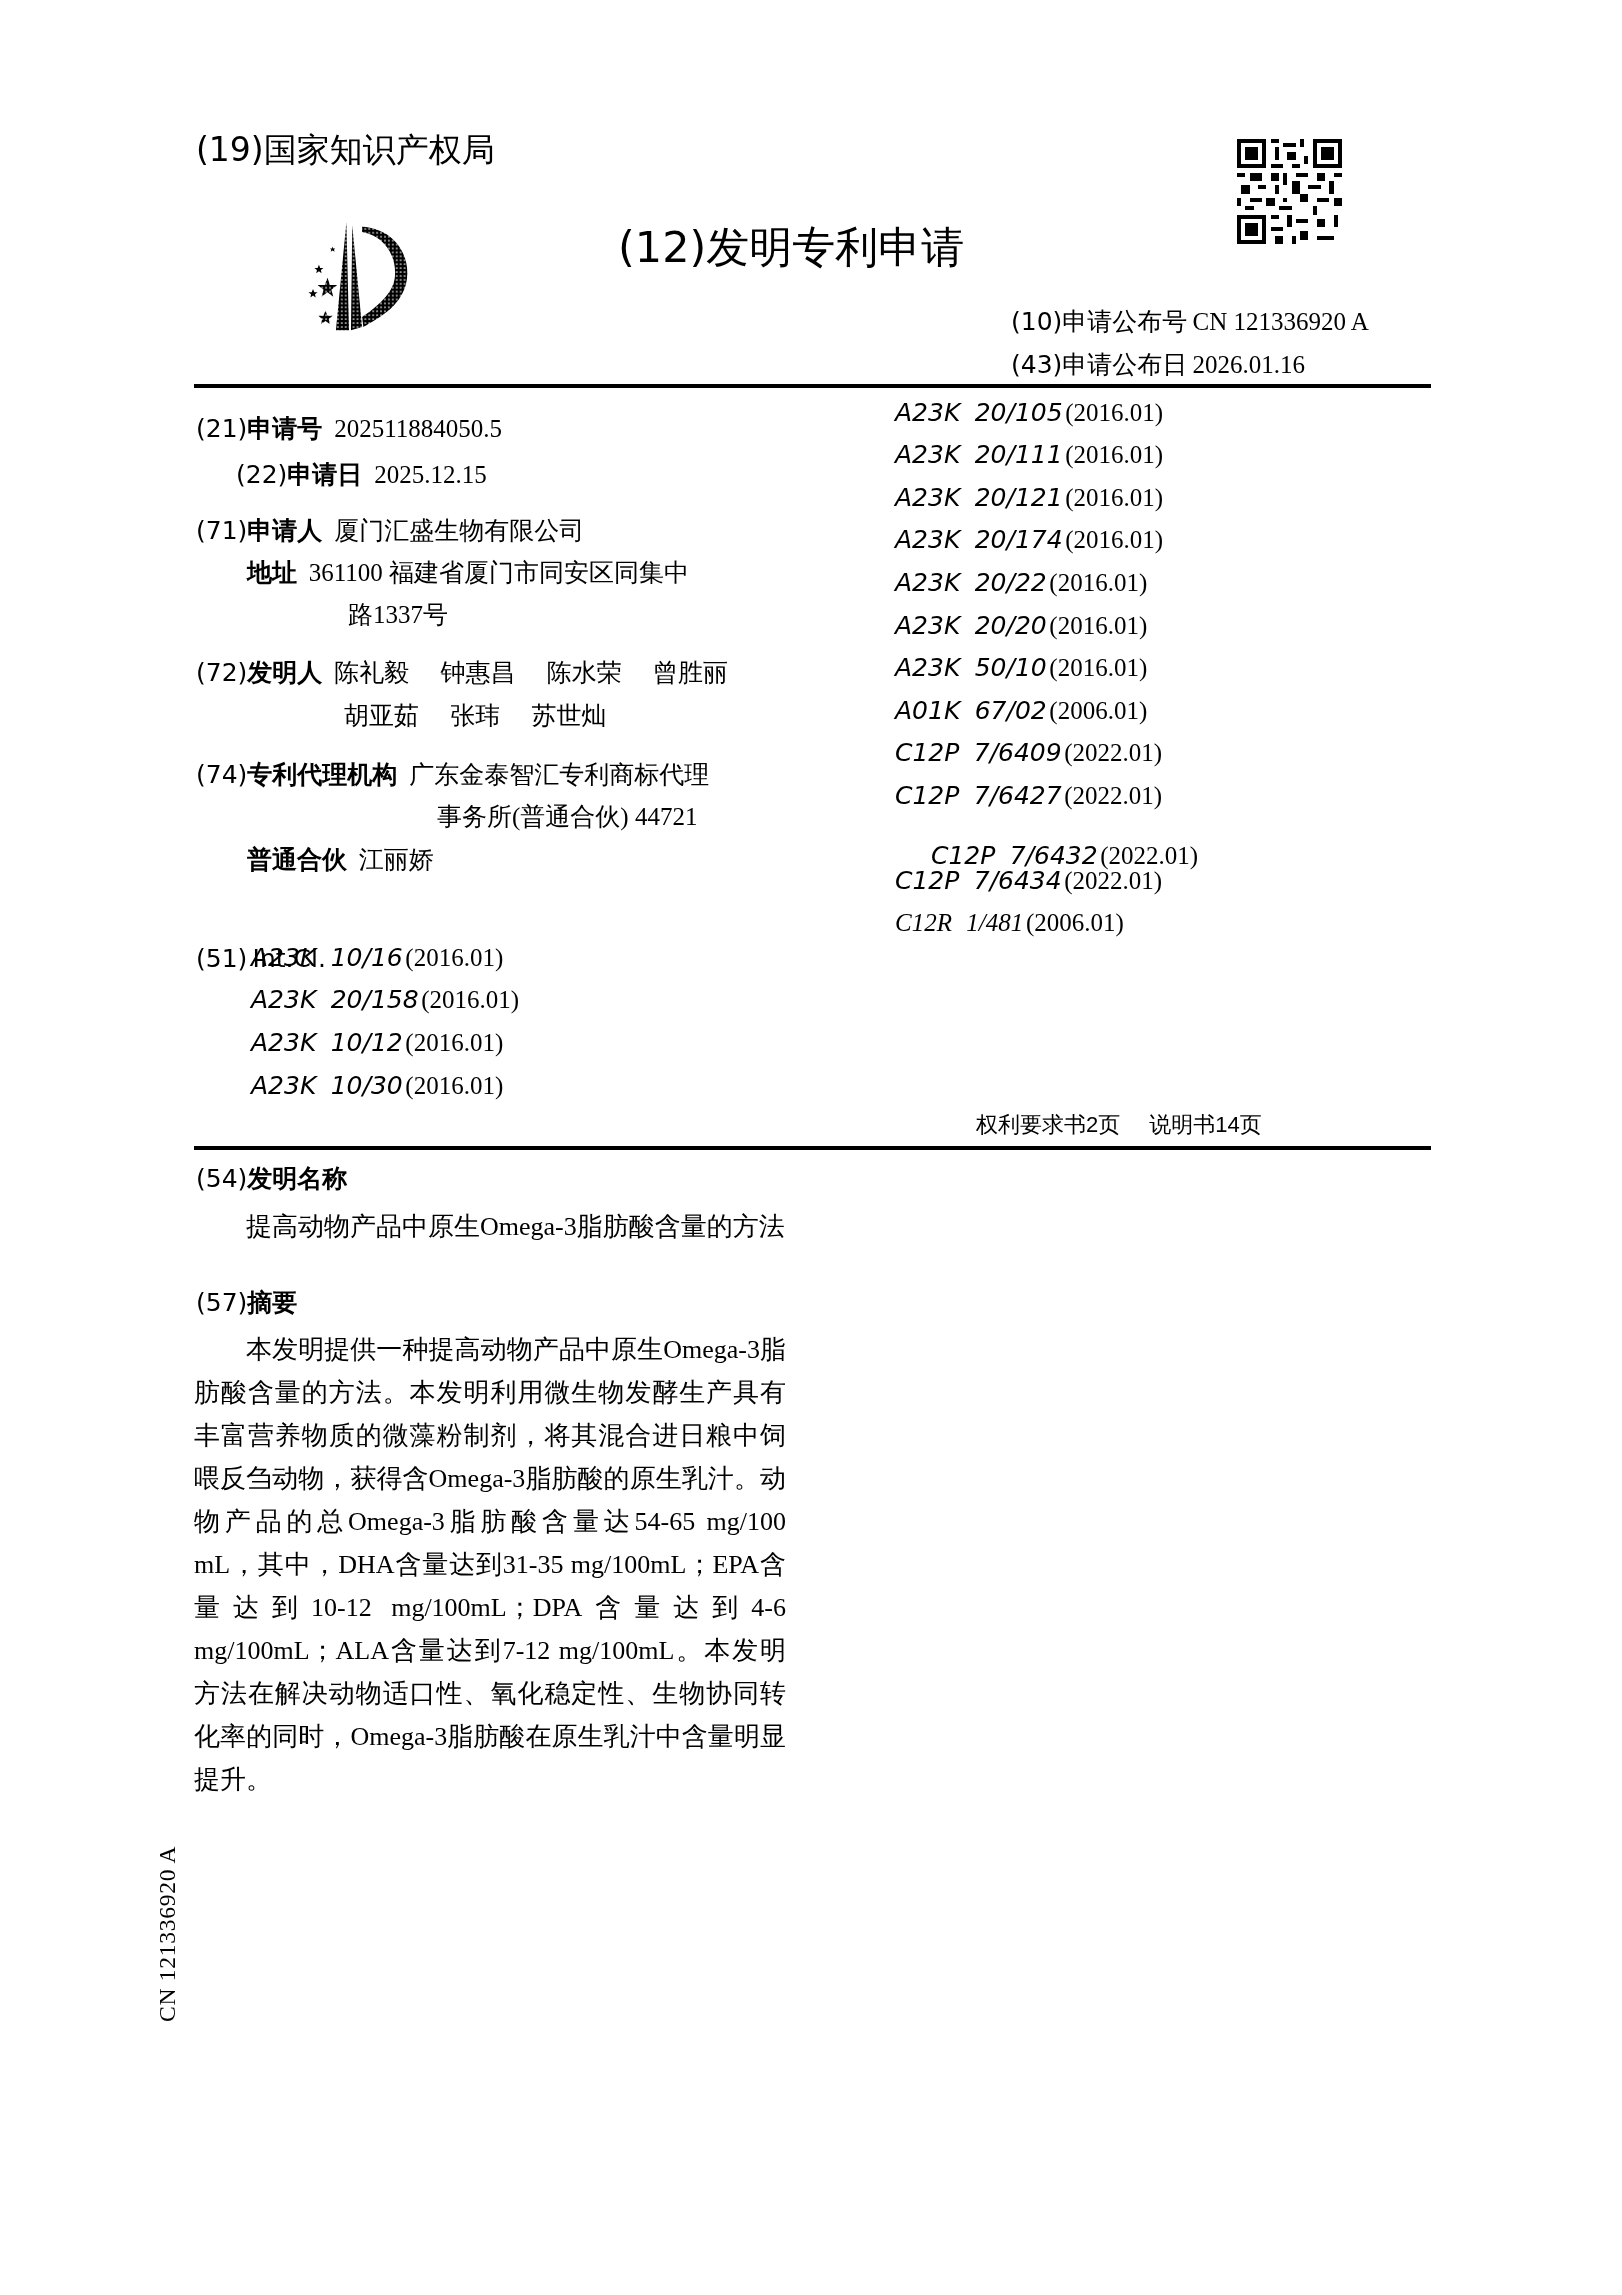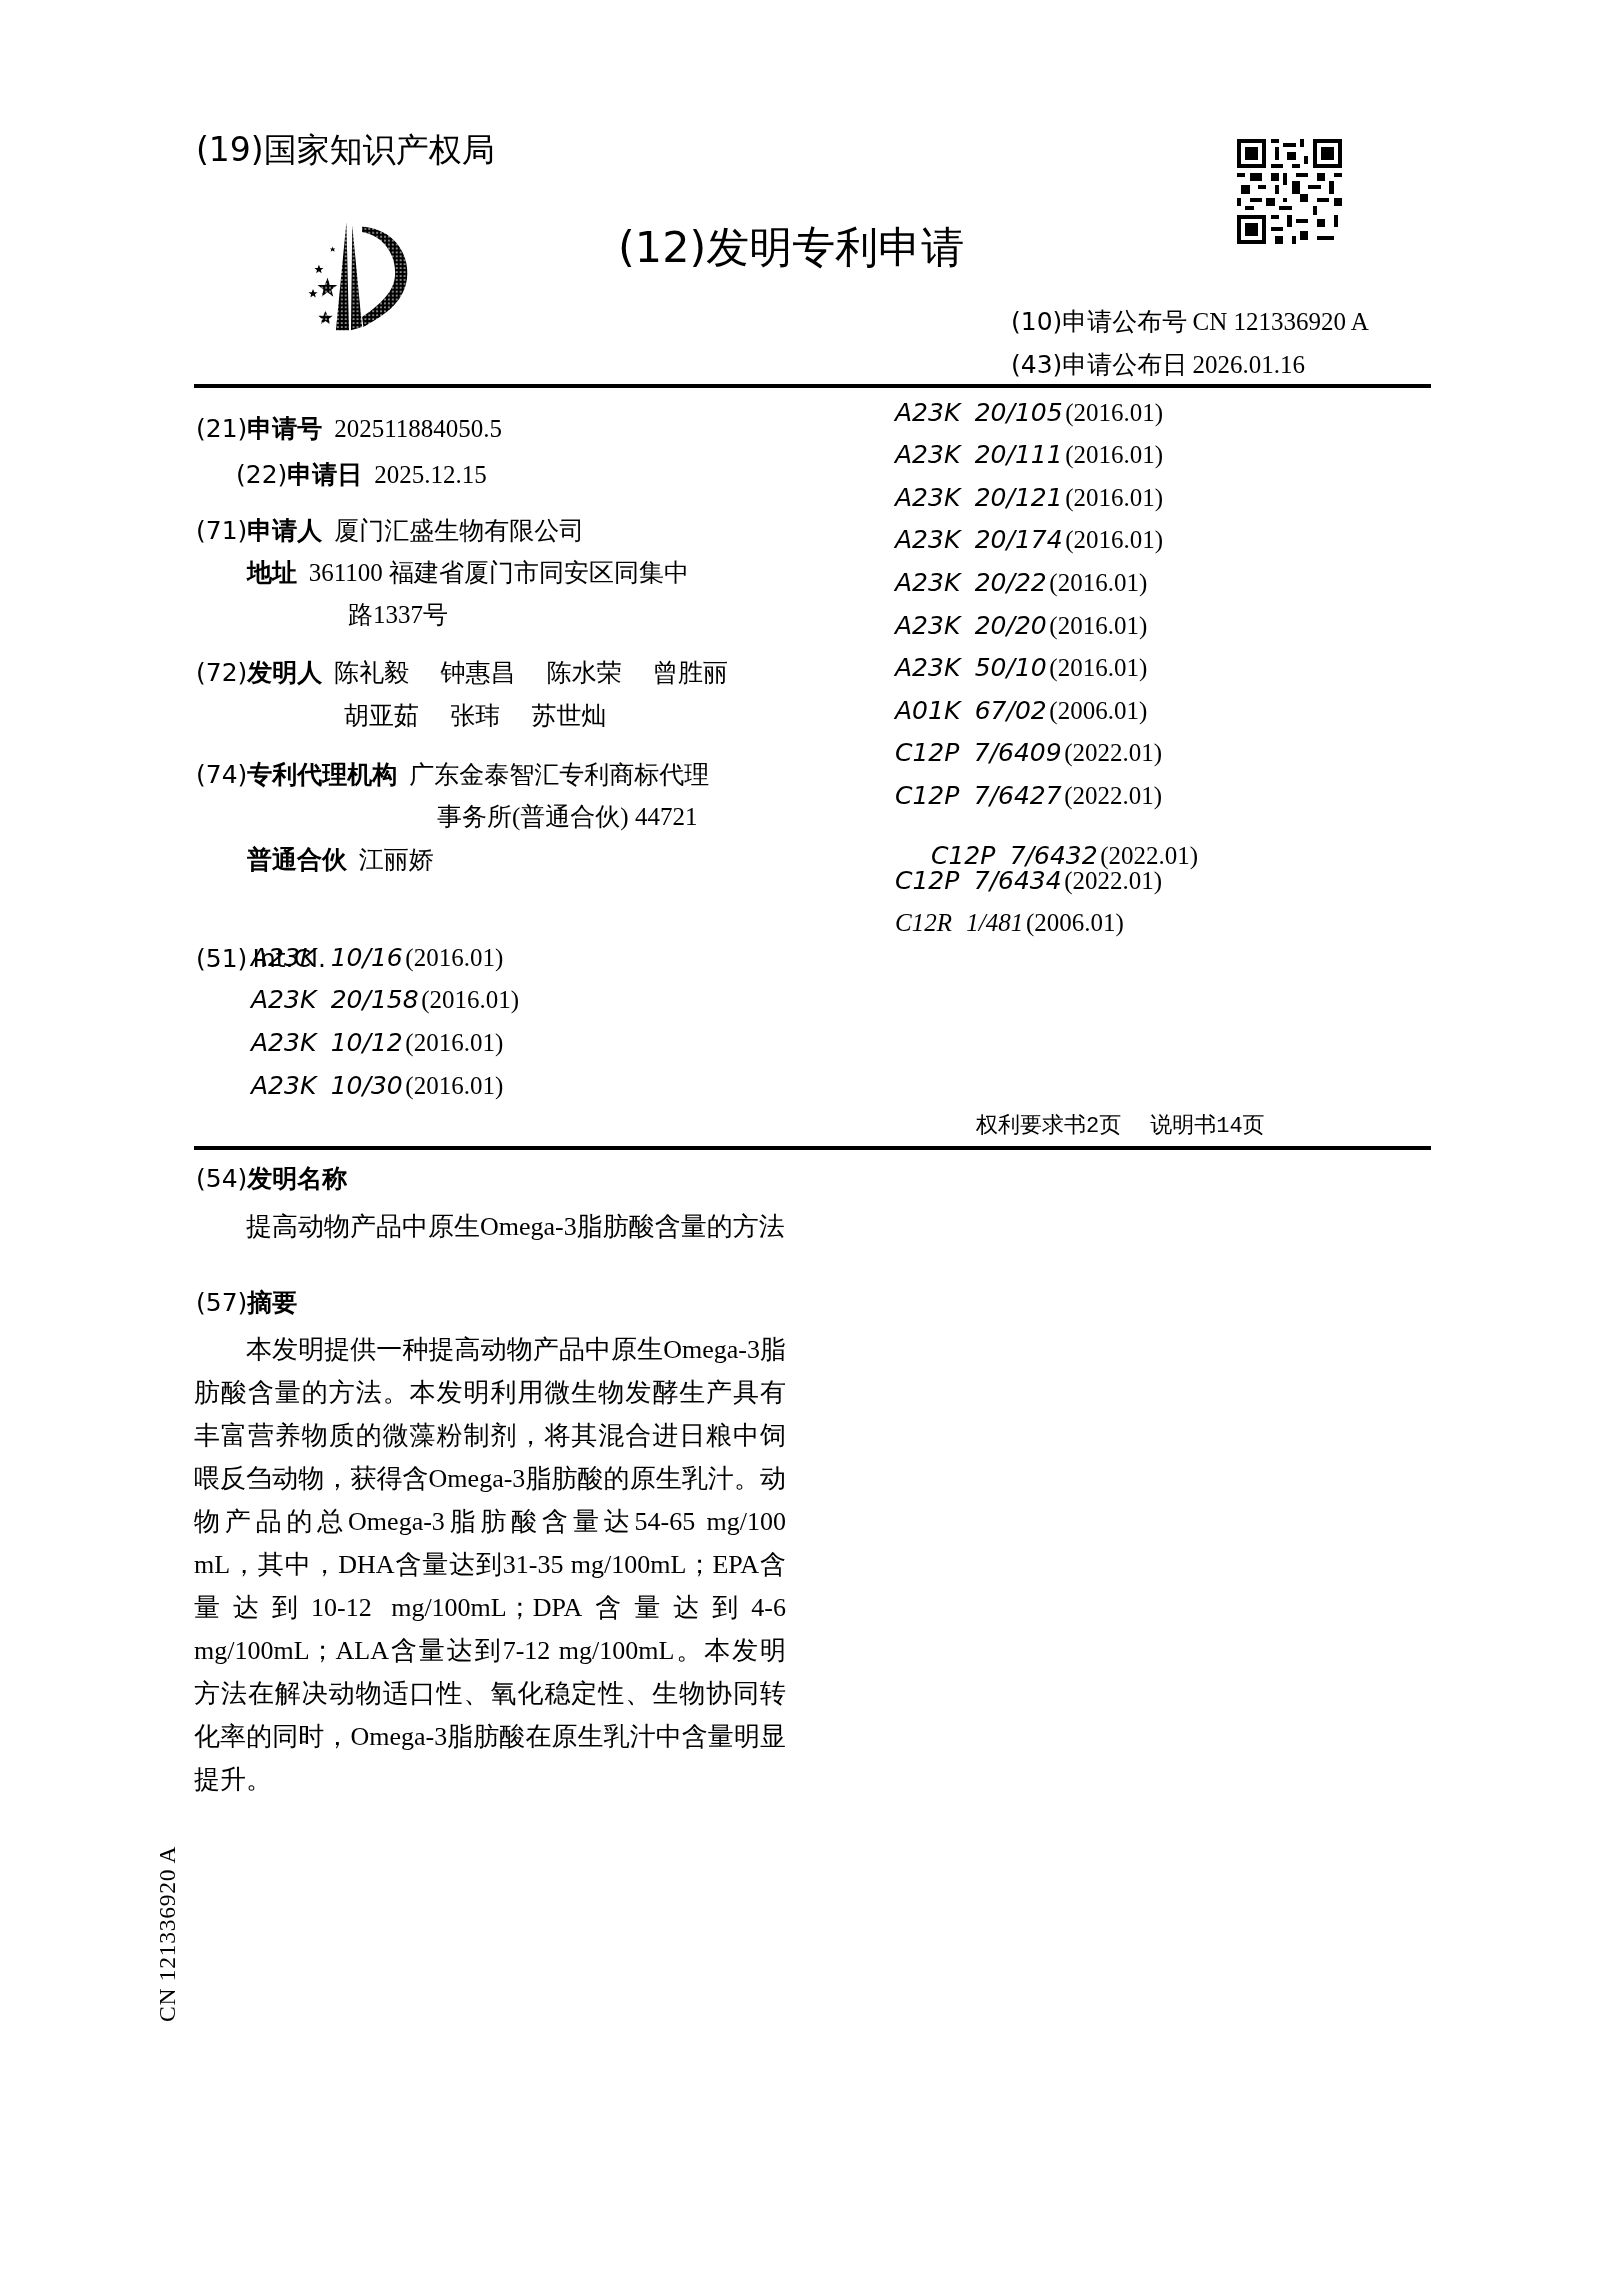--- a/index.html
+++ b/index.html
@@ -17,21 +17,21 @@
   .rule { position: absolute; left: 194px; width: 1237px; height: 3.9px; background: #000; }
   .row { position: absolute; font-size: 25px; white-space: nowrap; }
   .row .num { font-family: "DejaVu Sans", "Liberation Sans", sans-serif; }
   .row .lbl { font-family: "DejaVu Sans", "Liberation Sans", sans-serif; font-weight: bold; }
   .row .val { font-family: "Liberation Serif", "DejaVu Serif", serif; margin-left: 11.8px; }
   .ipc { position: absolute; font-size: 25px; white-space: nowrap; }
   .ipc .code { font-family: "DejaVu Sans", "Liberation Sans", sans-serif; font-style: italic; }
   .ipc .grp { font-family: "DejaVu Sans", "Liberation Sans", sans-serif; font-style: italic; margin-left: 14.4px; }
   .ipc .ver { font-family: "Liberation Serif", "DejaVu Serif", serif; margin-left: 2.6px; }
   .ipc.serifital .code, .ipc.serifital .grp { font-family: "Liberation Serif", "DejaVu Serif", serif; }
-  .pages { left: 976px; top: 1110px; font-size: 22px; font-family: Liberation Mono, monospace; }
+  .pages { left: 976px; top: 1110px; font-size: 22px; font-family: Liberation Sans, sans-serif; }
   .pages span + span { margin-left: 29px; }
   .abstract { position: absolute; left: 194px; top: 1328px; width: 592px; font-size: 26px; line-height: 43px;
     font-family: "Liberation Serif", "DejaVu Serif", serif; text-align: justify; text-indent: 52px; white-space: normal; }
   .inv-title { position: absolute; left: 194px; top: 1206px; width: 592px; font-size: 26px; line-height: 42px;
     font-family: "Liberation Serif", "DejaVu Serif", serif; text-indent: 52px; white-space: normal; }
   .side { position: absolute; left: 154px; top: 2022px; font-size: 23.6px; transform-origin: 0 0; transform: rotate(-90deg);
     font-family: "Liberation Serif", "DejaVu Serif", serif; white-space: nowrap; letter-spacing: 0.7px; }
   .qr { position: absolute; left: 1237px; top: 139px; width: 105px; height: 105px; }
   .logo { position: absolute; left: 265px; top: 219px; width: 151px; height: 121px; }
 </style>

